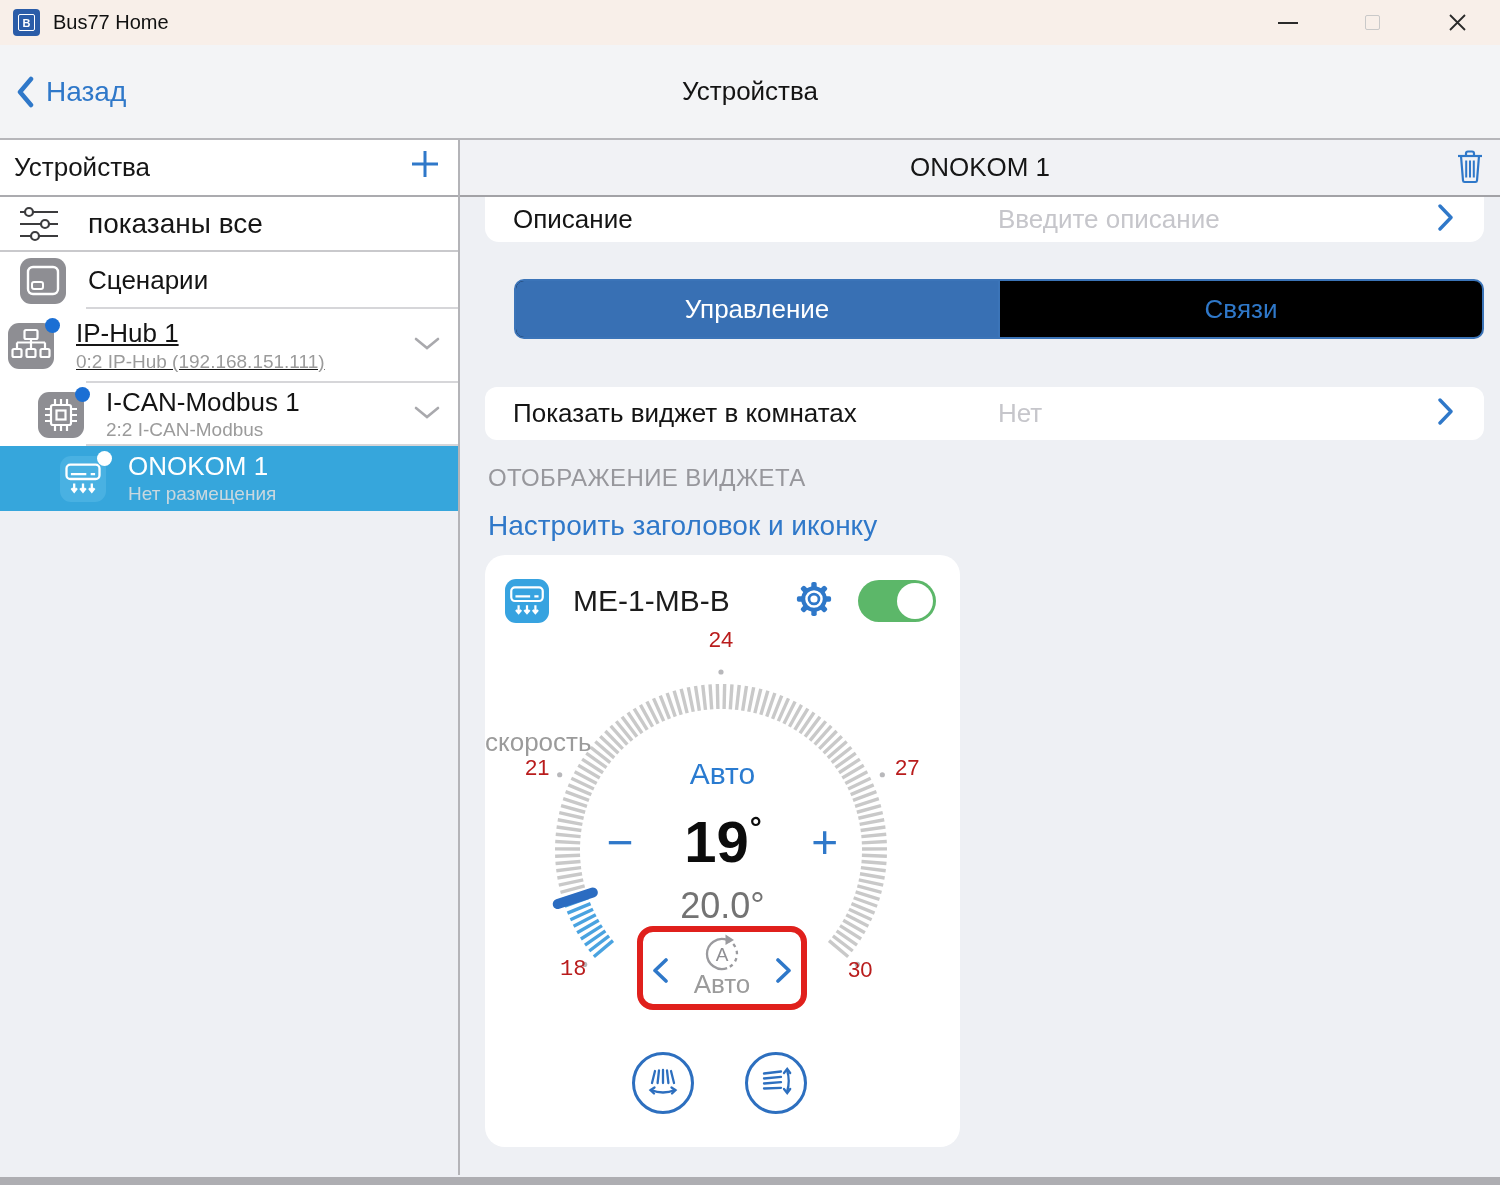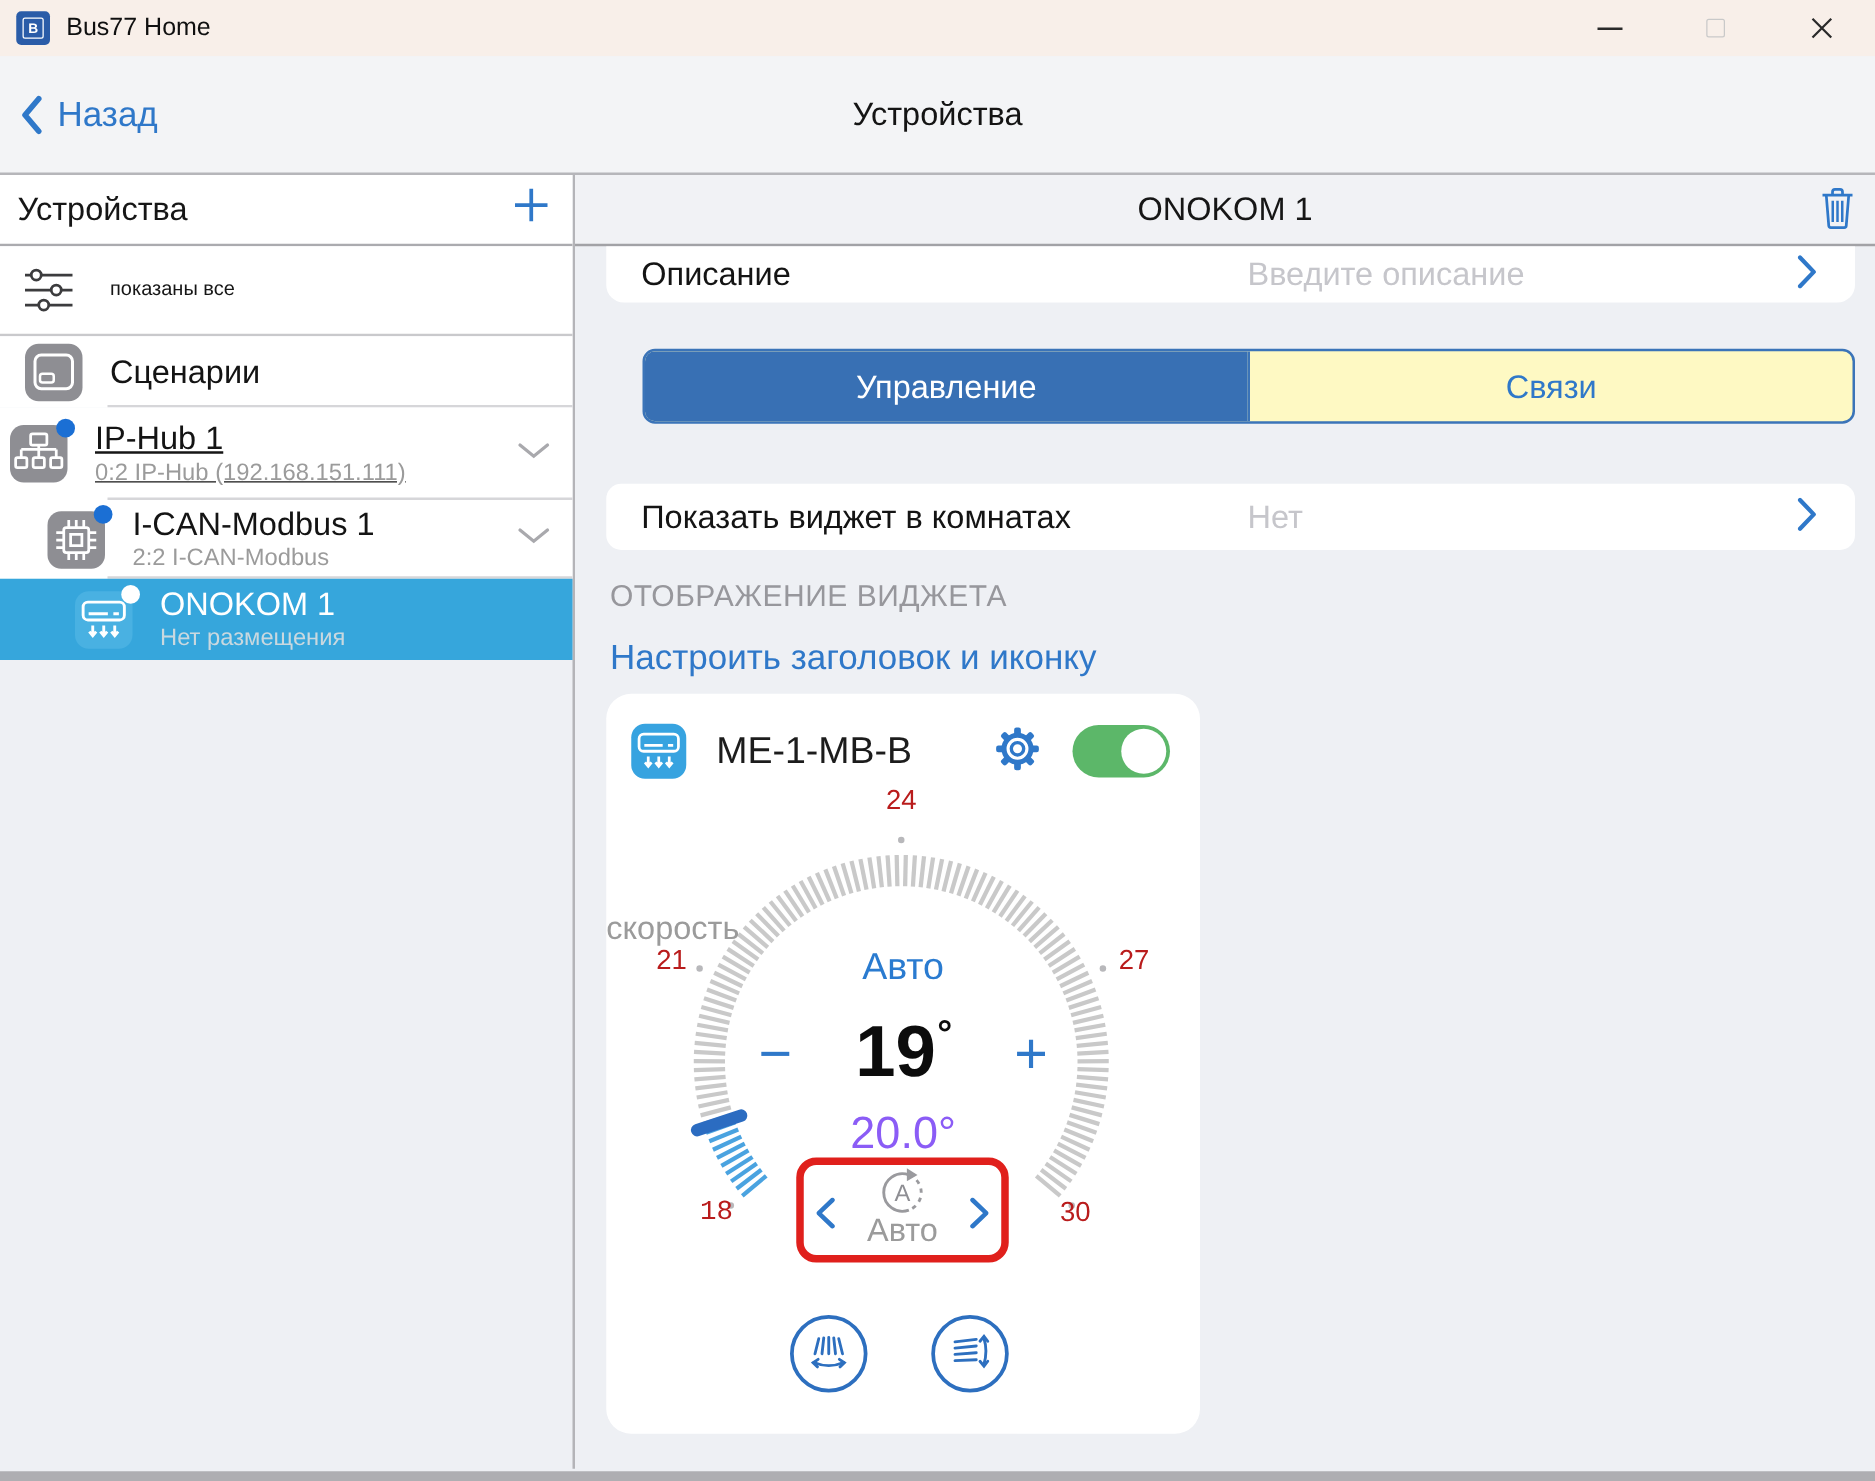--- a/index.html
+++ b/index.html
@@ -19,21 +19,21 @@
   
   .nav-header { height:95px; background:#f3f4f6; position:relative; display:flex; align-items:center; border-bottom:2px solid #b6b6ba; }
   .back { position:absolute; left:16px; display:flex; align-items:center; gap:12px; color:#2f78c9; font-size:28px; cursor:default; }
   .page-title { width:100%; text-align:center; font-size:26px; color:#141414; }
 
   
   .main { display:flex; height:1035px; }
   .sidebar { width:460px; min-width:460px; background:#eef0f4; border-right:2px solid #b4b4b8; }
   .sb-header { height:57px; background:#fff; border-bottom:2px solid #ababaf; display:flex; align-items:center; padding:0 18px 0 14px; font-size:26px; }
   .sb-plus { margin-left:auto; }
-  .sb-filter { height:72px; background:#fff; border-bottom:2px solid #c9c9cc; display:flex; align-items:center; padding:0 16px; gap:26px; font-size:16px; color:#161616; }
+  .sb-filter { height:55px; background:#fff; border-bottom:2px solid #c9c9cc; display:flex; align-items:center; padding:0 16px; gap:26px; font-size:28px; color:#161616; }
 
   .row { background:#fff; position:relative; display:flex; align-items:center; }
   .row::after { content:''; position:absolute; left:86px; right:0; bottom:0; height:2px; background:#d6d6d9; }
   .row.selected::after { display:none; }
   .r0 { height:57px; padding-left:20px; }
   .r1 { height:74px; padding-left:8px;text-decoration:underline; }
   .r2 { height:63px; padding-left:38px; }
   .r3 { height:65px; padding-left:60px; background:#36a6dc; }
   .dev-icon { width:46px; height:46px; border-radius:11px; background:#8e8e93; display:flex; align-items:center; justify-content:center; position:relative; flex:none; }
   .r3 .dev-icon { background:#49b1e2; }
@@ -52,21 +52,21 @@
   .trash-btn { position:absolute; right:14px; top:8px; }
   .panel-body { flex:1; padding:0 16px 0 25px; overflow:hidden; }
 
   .card { background:#fff; position:relative; display:flex; align-items:center; }
   .desc-card { height:45px; border-radius:0 0 14px 14px; }
   .card-label { margin-left:28px; font-size:26px; color:#141414; }
   .card-value { position:absolute; left:513px; font-size:26px; color:#c6c6cb; }
   .card-chev { position:absolute; right:30px; }
   .desc-card .card-chev { top:7px; }
 
-  .tabs { margin-top:37px; height:60px; display:flex; border:2px solid #3b74b8; border-radius:10px; overflow:hidden; background:#fef9c3;margin-left:29px; }
+  .tabs { margin-top:37px; height:60px; display:flex; border:2px solid #3b74b8; border-radius:10px; overflow:hidden; background:#000000;margin-left:29px; }
   .tab { flex:1; display:flex; align-items:center; justify-content:center; font-size:26px; color:#2f78c9; border-left:2px solid #3b74b8; }
   .tab.active { border-left:none; background:#3870b4; color:#fff; }
   .tab.boxed { background:#f6f8fb; box-shadow:inset 0 0 0 2px #ffffff; }
 
   .wrow-card { margin-top:48px; height:53px; border-radius:12px; }
 
   .section-label { margin-top:24px; margin-left:3px; font-size:24px; color:#97979c; letter-spacing:0.4px; }
   .config-link { margin-top:18px; margin-left:3px; font-size:28px; color:#2f78c9; width:fit-content; }
 
   
@@ -85,21 +85,21 @@
   .dl-27 { top:200px; left:410px; }
   .dl-18 { top:402px; left:75px;font-family:Liberation Mono, monospace; }
   .dl-30 { top:402px; left:363px; }
 
   .speed-label { position:absolute; top:172px; left:0; right:0; text-align:left; font-size:26px; color:#9b9b9b; }
   .speed-value { position:absolute; top:202px; left:0; right:0; text-align:center; font-size:30px; color:#2a7bd0; }
   .temp-row { position:absolute; top:252px; left:0; right:0; height:70px; display:flex; align-items:center; justify-content:center; gap:42px; }
   .step-btn { font-size:46px; font-weight:300; color:#2f78c9; line-height:1; width:44px; text-align:center; }
   .setpoint { font-size:58px; font-weight:bold; color:#0c0c0c; line-height:1; }
   .setpoint .deg { font-size:30px; font-weight:bold; position:relative; top:-24px; left:1px; }
-  .current-temp { position:absolute; top:330px; left:0; right:0; text-align:center; font-size:36px; color:#8b5cf6; }
+  .current-temp { position:absolute; top:330px; left:0; right:0; text-align:center; font-size:36px; color:#737373; }
 
   .mode-annotation { position:absolute; left:152px; top:371px; width:170px; height:84px; border:6px solid #e0201c; border-radius:16px; }
   .mode-icon { position:absolute; top:2px; left:50%; transform:translateX(-50%); }
   .mode-chev { position:absolute; top:26px; }
   .mode-chev.left { left:10px; }
   .mode-chev.right { right:10px; }
   .mode-label { position:absolute; bottom:4px; left:0; right:0; text-align:center; font-size:26px; color:#9b9b9b; }
 
   .swing { position:absolute; top:497px; width:62px; height:62px; border:3.5px solid #2d6fbf; border-radius:50%; display:flex; align-items:center; justify-content:center; }
   .swing.left { left:147px; }

